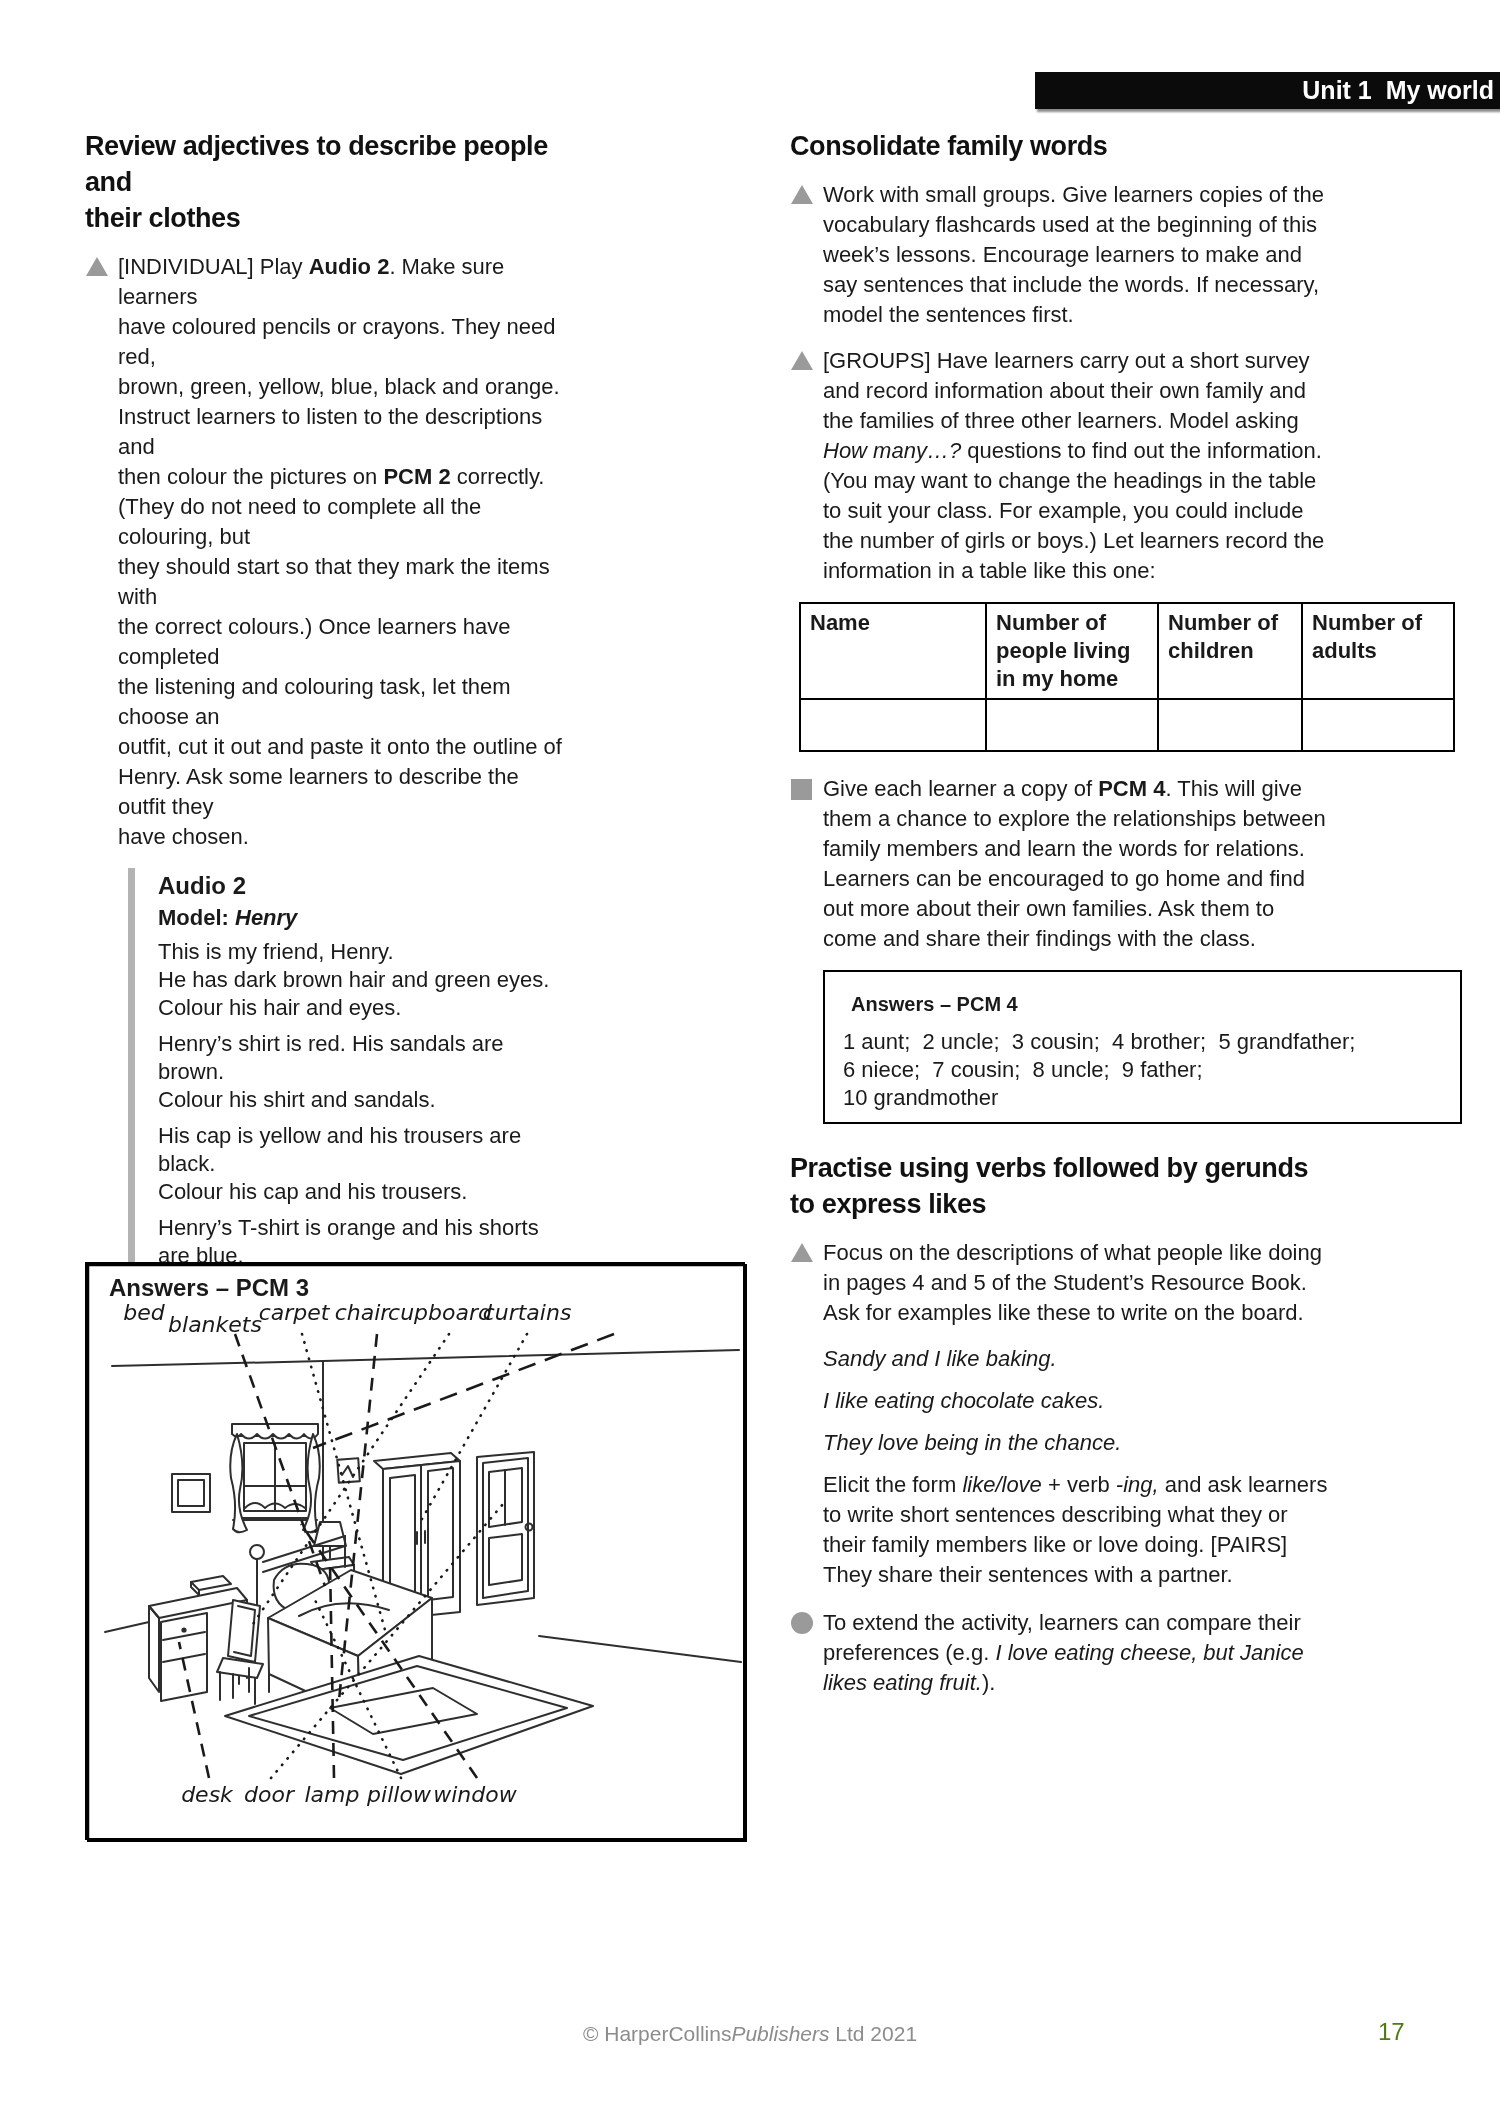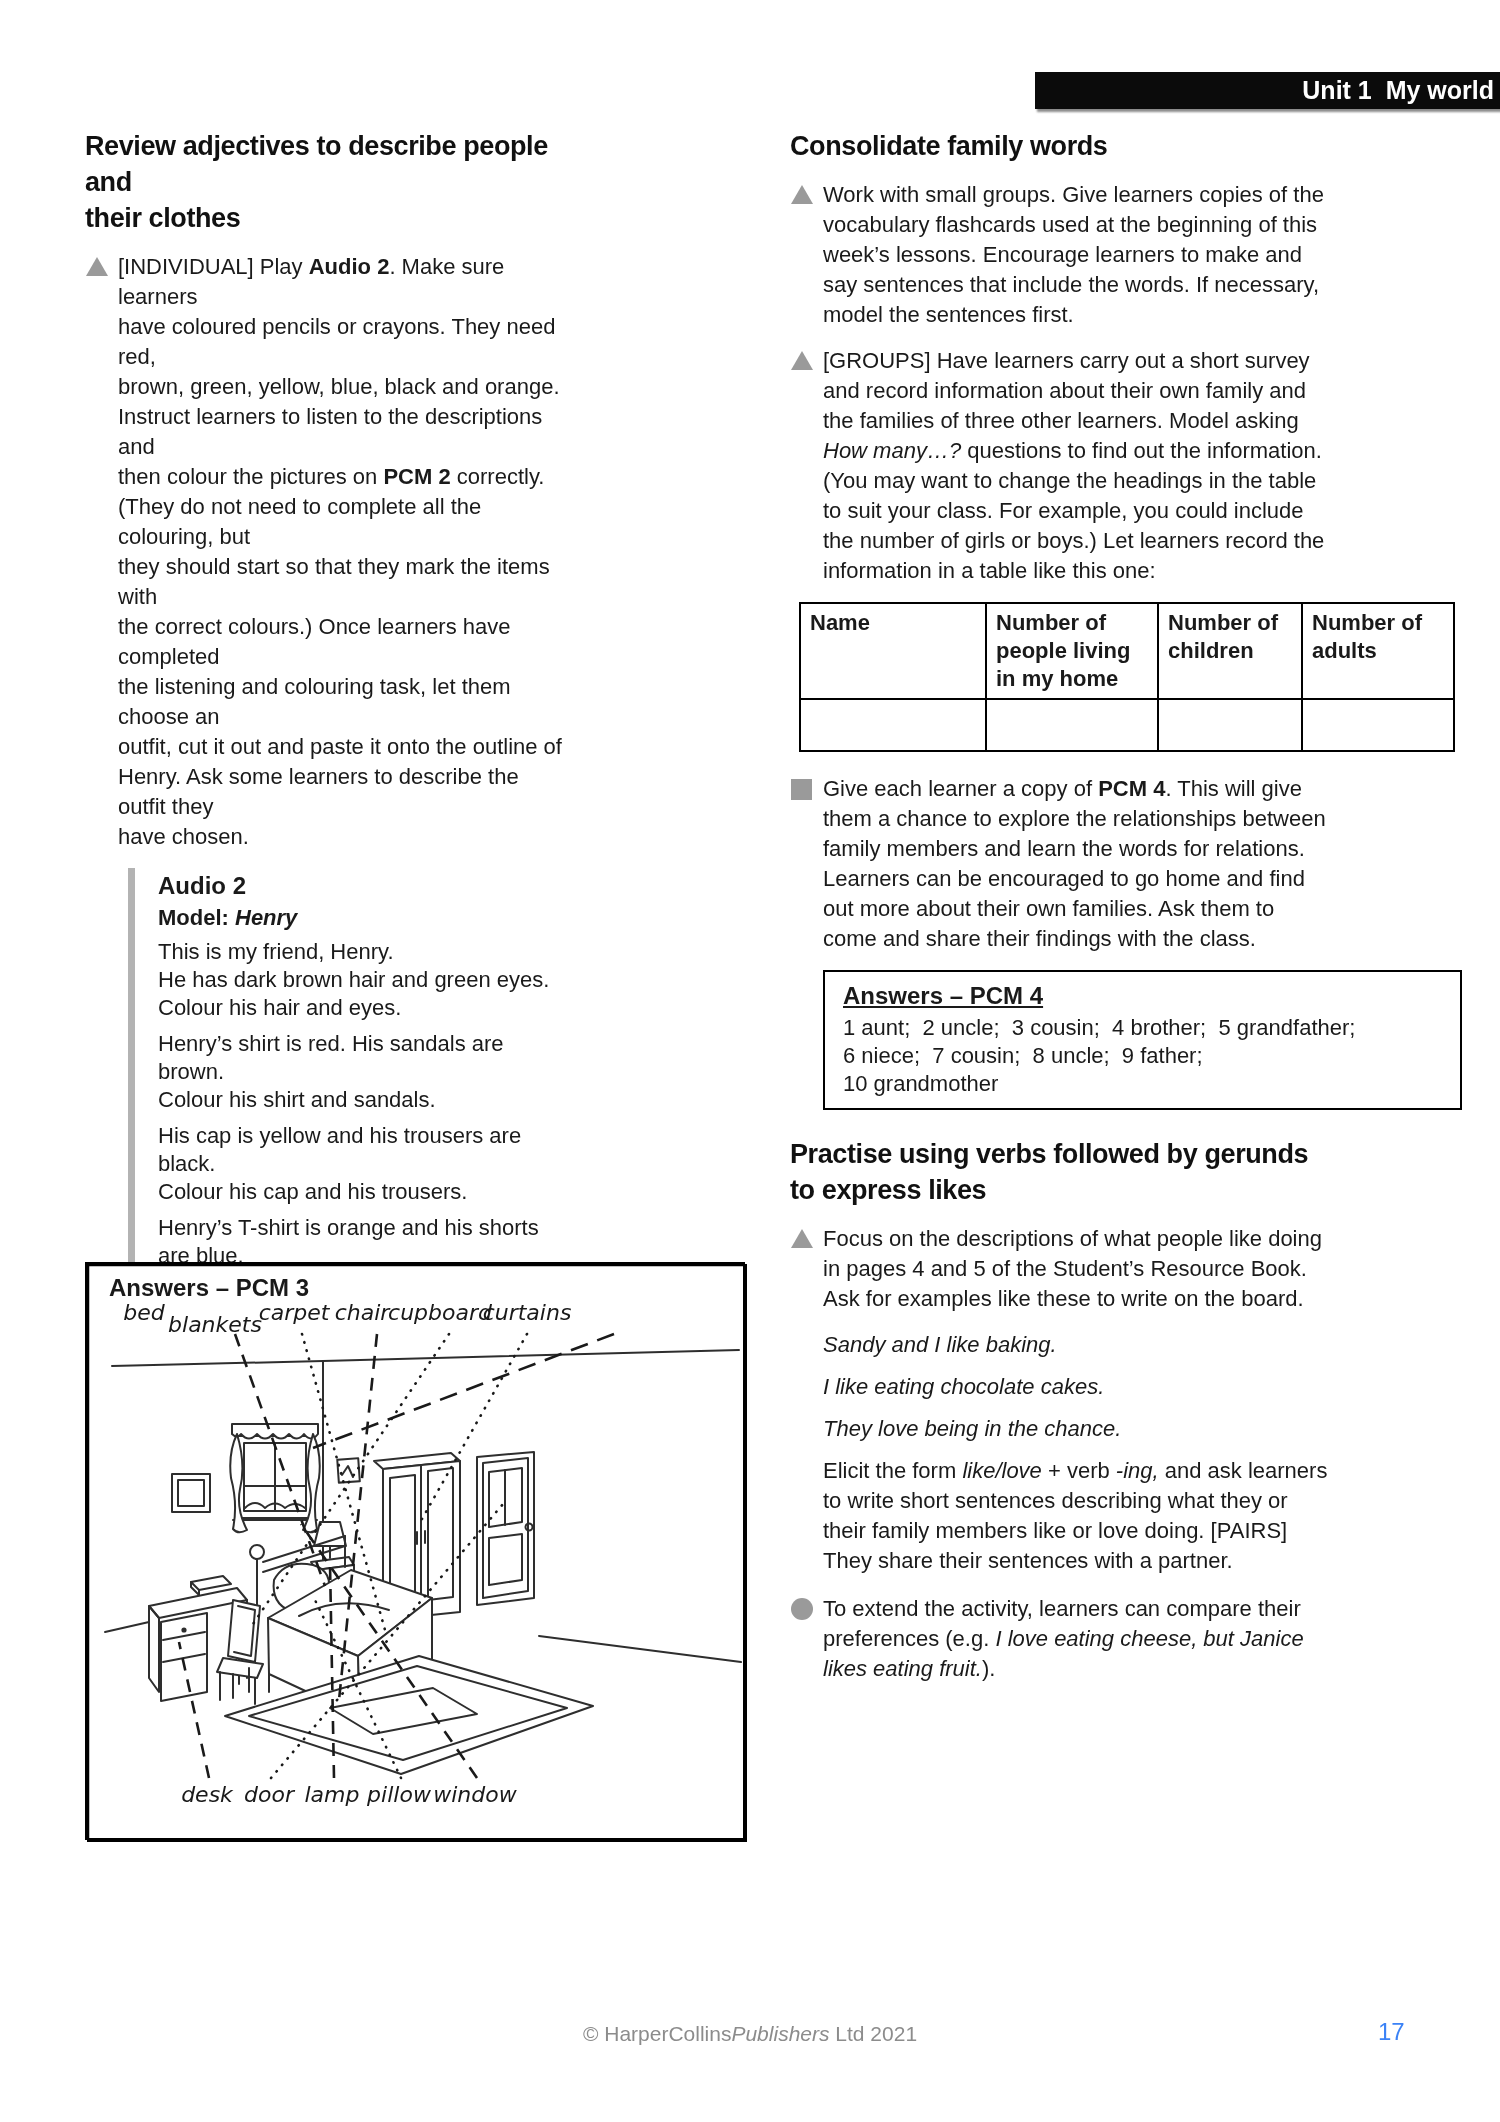--- a/index.html
+++ b/index.html
@@ -29,34 +29,34 @@
   .audio-box p.group{margin:0 0 8px 0;font-size:22px;line-height:28px;white-space:pre-wrap;}
   
   table.survey{border-collapse:collapse;margin:6px 0 22px 9px;table-layout:fixed;}
   table.survey th,table.survey td{border:2px solid #000;font-size:22px;line-height:28px;
       padding:5px 9px;text-align:left;vertical-align:top;white-space:pre-line;}
   table.survey th{font-weight:bold;}
   table.survey td{height:40px;}
   
   .answers-box{border:2px solid #000;box-sizing:border-box;}
   .pcm4-box{margin:10px 0 26px 33px;padding:8px 14px 10px 18px;}
-  .pcm4-box .box-title{font-size:24px;font-weight:bold;line-height:32px;margin:0;text-decoration:underline;}
+  .pcm4-box .box-title{font-size:20px;font-weight:bold;line-height:32px;margin:8px;}
   .pcm4-box .box-body{font-size:22px;line-height:28px;margin:2px 0 0 0;white-space:pre-wrap;}
   .example{margin:0 0 12px 33px;font-style:italic;font-size:22px;line-height:30px;white-space:pre-wrap;}
   .plain-para{margin:2px 0 18px 0;padding-left:33px;}
   
   .pcm3-box{position:absolute;left:85px;top:1262px;width:660px;height:578px;background:#fff;}
   .pcm3-box .box-title{position:absolute;left:22px;top:10px;font-size:24px;font-weight:bold;}
   .scene-label{position:absolute;transform:translateX(-50%);font-family:"DejaVu Sans",sans-serif;
                font-style:italic;font-size:22px;color:#1a1a1a;white-space:nowrap;}
   svg.scene{position:absolute;left:0;top:0;width:660px;height:578px;display:block;}
   
   .footer{position:absolute;left:0;top:2022px;width:100%;text-align:center;
           font-size:21px;color:#8c8c8c;}
-  .pagenum{position:absolute;left:1378px;top:2018px;font-size:24px;color:#3b82f6;}
+  .pagenum{position:absolute;left:1378px;top:2018px;font-size:24px;color:#4d7c0f;}
 </style>
 </head>
 <body>
 
 <div class="page">
 
   <div class="banner">Unit 1  My world</div>
 
   <div class="col-left">
     <h2 class="section">Review adjectives to describe people and

